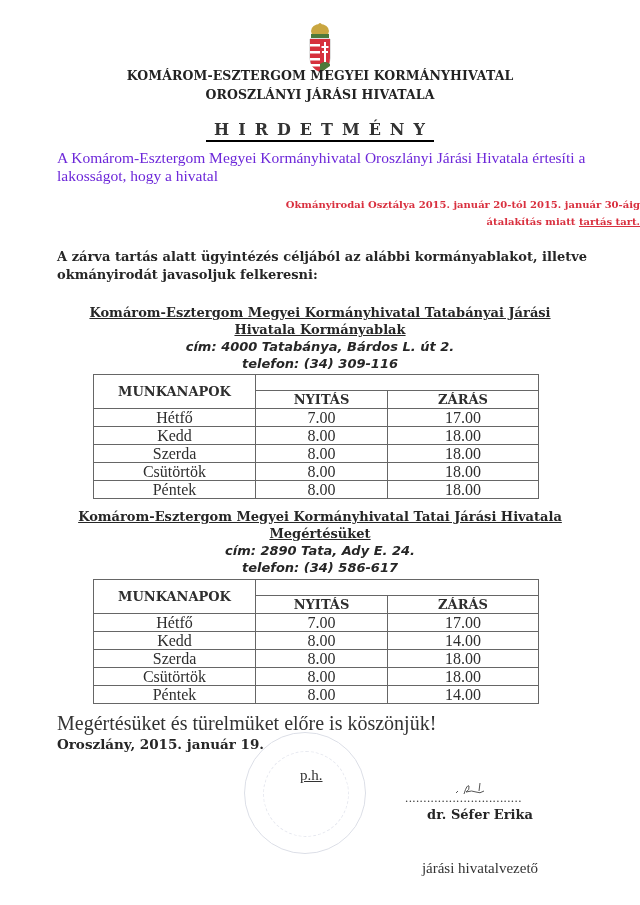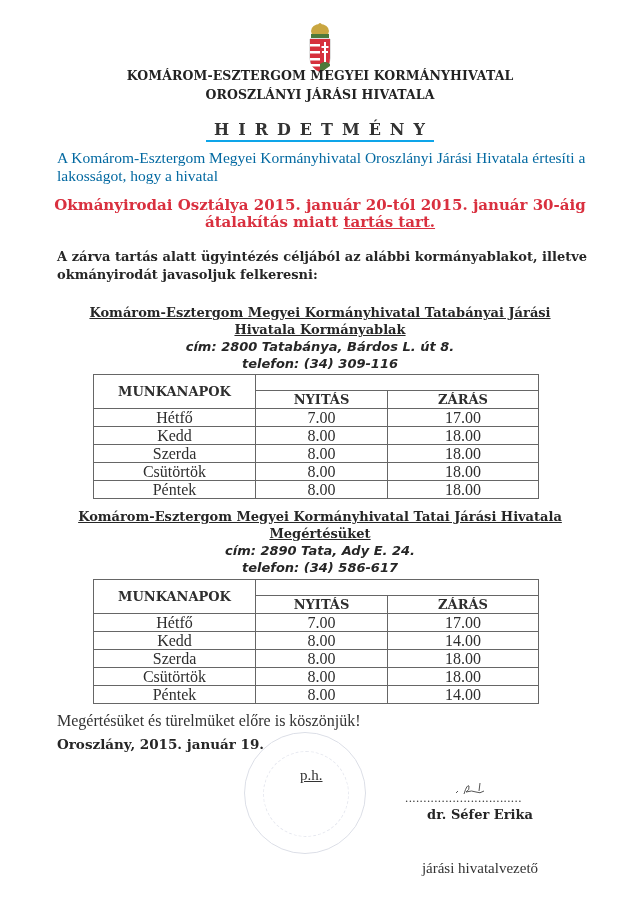--- a/index.html
+++ b/index.html
@@ -12,27 +12,27 @@
 
     .crest { position: absolute; left: 306px; top: 22px; width: 28px; height: 52px; }
 
     .org { position: absolute; left: 0; width: 640px; text-align: center;
       font-family: "DejaVu Serif", serif; font-weight: bold; font-size: 12.5px; letter-spacing: 0.1px; color: #222; }
     .org1 { top: 68px; }
     .org2 { top: 87px; }
 
     .title { position: absolute; left: 0; width: 640px; top: 120px; text-align: center;
       font-weight: bold; font-size: 16px; letter-spacing: 9px; color: #333; }
-    .title span { border-bottom: 2px solid #0ea5e9; padding: 0 0 1px 8px; text-align: right; }
+    .title span { border-bottom: 2px solid #000000; padding: 0 0 1px 8px; text-align: right; }
 
     .intro { position: absolute; left: 57px; width: 530px; top: 149px;
-      font-family: "Liberation Serif", serif; font-size: 15.5px; line-height: 18px; color: #0369a1; }
-
-    .red { position: absolute; left: 0; width: 640px; text-align: center;
-      font-weight: bold; font-size: 15px; color: #d9303f; line-height: 18px; }
+      font-family: "Liberation Serif", serif; font-size: 15.5px; line-height: 18px; color: #6d28d9; }
+
+    .red { position: absolute; left: 0; width: 640px; text-align: right;
+      font-weight: bold; font-size: 10px; color: #d9303f; line-height: 18px; }
     .red1 { top: 196px; }
     .red2 { top: 213px; }
     .red2 u { text-decoration: underline; }
 
     .advice { position: absolute; left: 57px; width: 530px; top: 248px;
       font-weight: bold; font-size: 13px; line-height: 18px; color: #262626; text-align: justify; }
 
     .office { position: absolute; left: 0; width: 640px; text-align: center; font-size: 13px; font-weight: bold; color: #262626; line-height: 17px; }
     .office .name { text-decoration: underline; }
     .office .addr { font-family: "DejaVu Sans", sans-serif; font-style: italic; font-weight: bold; font-size: 13px; }
@@ -44,21 +44,21 @@
       font-size: 15px; color: #2e2e2e; }
     table.hours td, table.hours th { border: 1px solid #666; padding: 0; height: 17px; line-height: 17px; text-align: center; }
     table.hours th { font-family: "DejaVu Serif", serif; font-weight: bold; font-size: 13px; }
     table.hours td { font-family: "Liberation Serif", serif; font-size: 16px; }
     table.hours .cday { width: 161px; }
     table.hours .copen { width: 131px; }
     table.hours tr.top th.blank { height: 15px; }
     .t1 { top: 374px; }
     .t2 { top: 579px; }
 
-    .thanks { position: absolute; left: 57px; top: 712px; font-family: "Liberation Serif", serif; font-size: 16px; color: #333; }
+    .thanks { position: absolute; left: 57px; top: 712px; font-family: "Liberation Serif", serif; font-size: 20px; color: #333; }
     .dateline { position: absolute; left: 57px; top: 736px; font-weight: bold; font-size: 13.5px; color: #262626; }
 
     .stamp { position: absolute; left: 244px; top: 732px; width: 120px; height: 120px; border-radius: 50%;
       border: 1.5px solid #d8dbe4; opacity: 0.9; }
     .stamp-inner { position: absolute; left: 18px; top: 18px; width: 84px; height: 84px; border-radius: 50%; border: 1px dashed #e4e6ee; }
     .ph { position: absolute; left: 300px; top: 767px; font-family: "Liberation Serif", serif; font-size: 15px; color: #333; text-decoration: underline; }
 
     .sig-mark { position: absolute; left: 450px; top: 779px; width: 50px; height: 20px; }
     .sig-dots { position: absolute; left: 405px; top: 790px; font-family: "Liberation Serif", serif; font-size: 13px; letter-spacing: 0.4px; color: #444; }
     .sig-name { position: absolute; left: 405px; width: 150px; top: 807px; text-align: center; font-weight: bold; font-size: 13px; color: #262626; }
@@ -94,21 +94,21 @@
   <div class="intro">A Komárom-Esztergom Megyei Kormányhivatal Oroszlányi Járási Hivatala értesíti a lakosságot, hogy a hivatal</div>
 
   <div class="red red1">Okmányirodai Osztálya 2015. január 20-tól 2015. január 30-áig</div>
   <div class="red red2"><span>átalakítás miatt </span><u>tartás tart.</u></div>
 
   <div class="advice">A zárva tartás alatt ügyintézés céljából az alábbi kormányablakot, illetve okmányirodát javasoljuk felkeresni:</div>
 
   <div class="office o1">
     <div class="name">Komárom-Esztergom Megyei Kormányhivatal Tatabányai Járási</div>
     <div class="name">Hivatala Kormányablak</div>
-    <div class="addr">cím: 2800 Tatabánya, Bárdos L. út 8.</div>
+    <div class="addr">cím: 4000 Tatabánya, Bárdos L. út 2.</div>
     <div class="addr">telefon: (34) 309-116</div>
   </div>
 
   <table class="hours t1">
     <tbody>
         <tr class="top">
       <th class="cday" rowspan="2">MUNKANAPOK</th>
       <th class="blank" colspan="2"></th>
     </tr>
     <tr>

